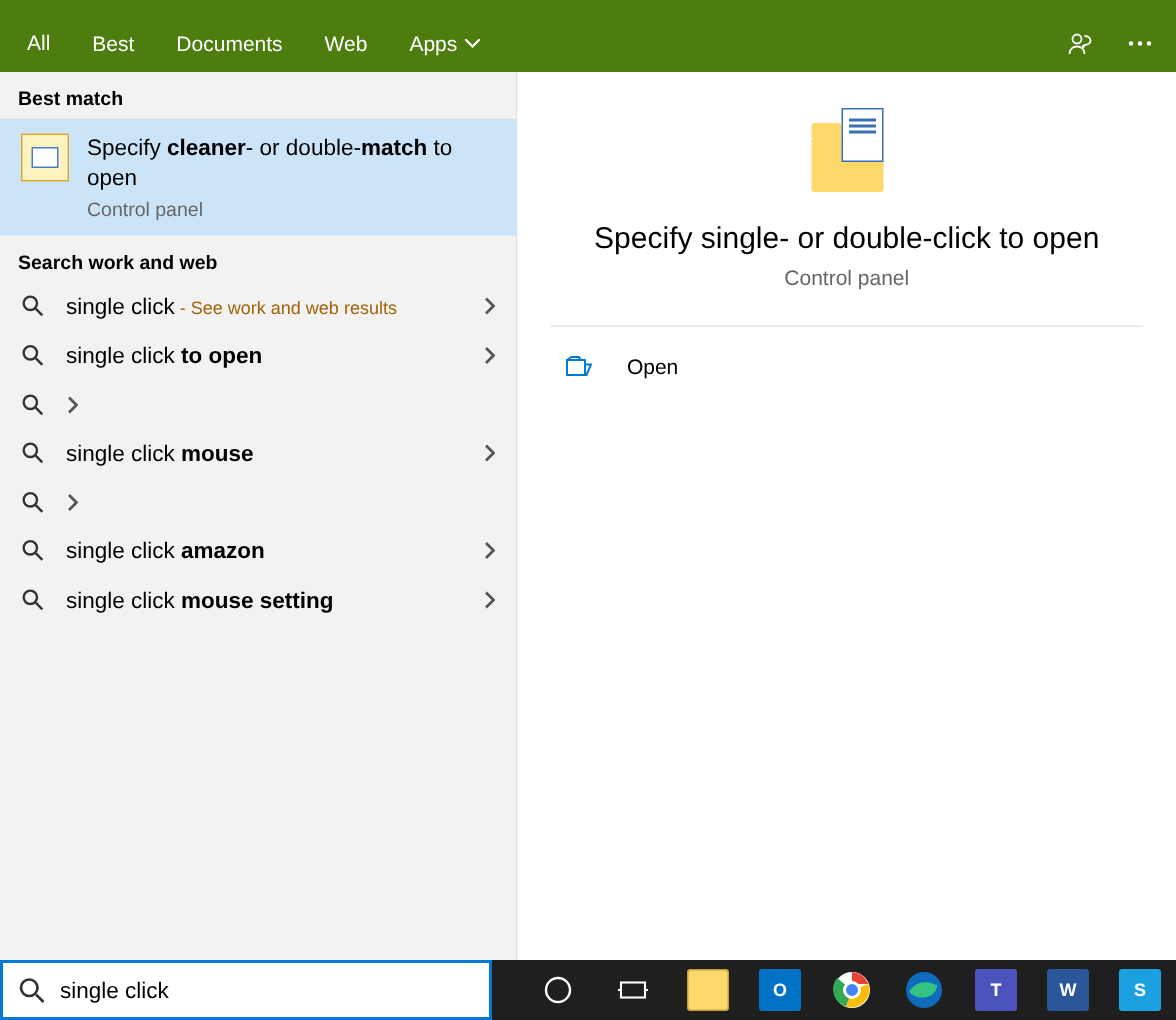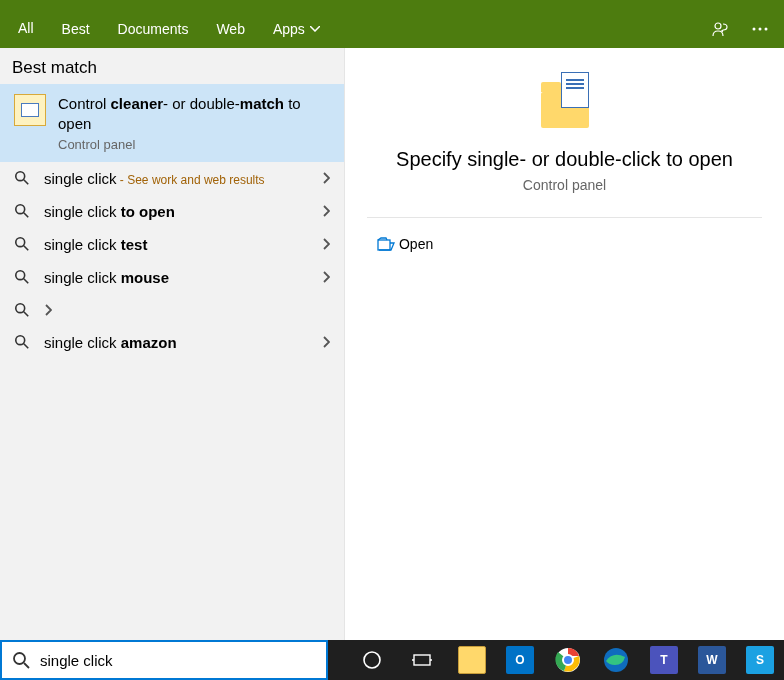--- a/index.html
+++ b/index.html
@@ -10,21 +10,21 @@
 .tab { color: #fff; font-size: 14px; padding: 0 14px; height: 48px; display: flex; align-items: center; cursor: pointer; }
 .tab.active { border-bottom: 3px solid #0078d4; }
 .tab .chev { margin-left: 5px; }
 .tab-spacer { flex: 1; }
 .tab-icon { color: #fff; width: 40px; display: flex; justify-content: center; align-items: center; height: 48px; cursor: pointer; }
 
 .main { display: flex; height: 592px; }
 
 
 .left { width: 344px; background: #f2f2f2; display: flex; flex-direction: column; }
-.section-header { font-size: 17px; font-weight: 400; color: #000; padding: 10px 12px 6px; }
+.section-header { font-size: 13px; font-weight: 700; color: #000; padding: 10px 12px 6px; }
 .best-match { background: #cce4f7; padding: 10px 12px 10px 14px; display: flex; gap: 12px; cursor: pointer; }
 .bm-icon { width: 32px; height: 32px; background: #fef2c0; border: 1px solid #d8a93a; display:flex; align-items:center; justify-content:center; flex-shrink:0; }
 .bm-icon-inner { width: 18px; height: 14px; background:#fff; border:1px solid #4a7bbf; }
 .bm-text { display: flex; flex-direction: column; gap: 2px; }
 .bm-title { font-size: 15px; color: #000; line-height: 1.35; }
 .bm-sub { font-size: 13px; color: #666; }
 
 .suggestions { display: flex; flex-direction: column; }
 .sugg { display: flex; align-items: center; padding: 8px 14px; gap: 14px; cursor: pointer; }
 .sugg-icon { width: 16px; height: 16px; flex-shrink: 0; }
@@ -35,21 +35,21 @@
 
 .right { flex: 1; background: #fff; border-left: 1px solid #e5e5e5; padding: 24px 0 0; display: flex; flex-direction: column; align-items: center; }
 .preview-icon { width: 48px; height: 56px; position: relative; margin: 0 0 20px; }
 .folder-back { position:absolute; bottom:0; width:48px; height:36px; background:#ffd86b; border-radius:2px; }
 .folder-tab { position:absolute; top:10px; left:0; width:20px; height:10px; background:#ffd86b; border-radius:2px 2px 0 0; }
 .folder-sheet { position:absolute; top:0; right:0; width:28px; height:36px; background:#fff; border:1px solid #3a6fb5; }
 .folder-lines { position:absolute; top:6px; left:4px; right:4px; height:2px; background:#3a6fb5; box-shadow: 0 4px 0 #3a6fb5, 0 8px 0 #3a6fb5; }
 .preview-title { font-size: 20px; color: #000; text-align: center; padding: 0 20px; }
 .preview-sub { font-size: 14px; color: #666; margin-top: 6px; }
 .divider { width: 90%; height: 1px; background: #e5e5e5; margin: 24px 0 10px; }
-.action { display: flex; align-items: center; gap: 4px; width: 90%; padding: 8px 10px; cursor: pointer; font-size: 14px; color: #000; }
+.action { display: flex; align-items: center; gap: 23px; width: 90%; padding: 8px 10px; cursor: pointer; font-size: 14px; color: #000; }
 .action-icon { color: #0078d4; }
 
 
 .search-row { position: absolute; left:0; bottom:0; width: 784px; height: 40px; background: #1f1f1f; display:flex; }
 .search-box { width: 344px; height: 40px; background: #fff; border: 2px solid #0078d4; display:flex; align-items:center; padding: 0 10px; gap:10px; }
 .search-input { border:none; outline:none; font-size:15px; flex:1; }
 .taskbar { flex:1; display:flex; align-items:center; gap:2px; padding-left:20px; }
 .tb-btn { width:48px; height:40px; display:flex; align-items:center; justify-content:center; cursor:pointer; }
 .app-tile { width:28px; height:28px; border-radius:2px; display:flex; align-items:center; justify-content:center; color:#fff; font-size:12px; font-weight:600; }
 
@@ -91,26 +91,27 @@
 <div class="main">
 
   <div class="left">
     <div class="section-header">Best match</div>
     <div class="best-match">
       <div class="bm-icon">
           <div class="bm-icon-inner"></div>
         </div>
       <div class="bm-text">
         <div class="bm-title">
-          <span>Control </span><b>cleaner</b><span>- or double-</span><b>match</b><span> to open</span>
+          <span>Specify </span><b>cleaner</b><span>- or double-</span><b>match</b><span> to open</span>
         </div>
         <div class="bm-sub">Control panel</div>
       </div>
     </div>
 
+    <div class="section-header">Search work and web</div>
     <div class="suggestions" id="sugg-list">
         <div class="sugg">
           <span class="sugg-icon">
             <svg width="16" height="16" viewBox="0 0 18 18" fill="none" stroke="#333" stroke-width="1.8">
               <circle cx="7" cy="7" r="5"></circle>
               <line x1="11" y1="11" x2="16" y2="16"></line>
             </svg>
           </span>
           <span class="sugg-text">single click<b></b><span class="hint"> - See work and web results</span></span>
           <span class="sugg-chev">
@@ -133,21 +134,20 @@
             </svg>
           </span>
         </div>
         <div class="sugg">
           <span class="sugg-icon">
             <svg width="16" height="16" viewBox="0 0 18 18" fill="none" stroke="#333" stroke-width="1.8">
               <circle cx="7" cy="7" r="5"></circle>
               <line x1="11" y1="11" x2="16" y2="16"></line>
             </svg>
           </span>
-          <span class="sugg-text">single click <b>test</b><span class="hint"></span></span>
           <span class="sugg-chev">
             <svg width="8" height="12" viewBox="0 0 8 12" fill="none" stroke="#555" stroke-width="1.8">
               <path d="M2 1 L7 6 L2 11"></path>
             </svg>
           </span>
         </div>
         <div class="sugg">
           <span class="sugg-icon">
             <svg width="16" height="16" viewBox="0 0 18 18" fill="none" stroke="#333" stroke-width="1.8">
               <circle cx="7" cy="7" r="5"></circle>
@@ -175,20 +175,34 @@
           </span>
         </div>
         <div class="sugg">
           <span class="sugg-icon">
             <svg width="16" height="16" viewBox="0 0 18 18" fill="none" stroke="#333" stroke-width="1.8">
               <circle cx="7" cy="7" r="5"></circle>
               <line x1="11" y1="11" x2="16" y2="16"></line>
             </svg>
           </span>
           <span class="sugg-text">single click <b>amazon</b><span class="hint"></span></span>
+          <span class="sugg-chev">
+            <svg width="8" height="12" viewBox="0 0 8 12" fill="none" stroke="#555" stroke-width="1.8">
+              <path d="M2 1 L7 6 L2 11"></path>
+            </svg>
+          </span>
+        </div>
+        <div class="sugg">
+          <span class="sugg-icon">
+            <svg width="16" height="16" viewBox="0 0 18 18" fill="none" stroke="#333" stroke-width="1.8">
+              <circle cx="7" cy="7" r="5"></circle>
+              <line x1="11" y1="11" x2="16" y2="16"></line>
+            </svg>
+          </span>
+          <span class="sugg-text">single click <b>mouse setting</b><span class="hint"></span></span>
           <span class="sugg-chev">
             <svg width="8" height="12" viewBox="0 0 8 12" fill="none" stroke="#555" stroke-width="1.8">
               <path d="M2 1 L7 6 L2 11"></path>
             </svg>
           </span>
         </div>
       </div>
   </div>
 
   <div class="right">

